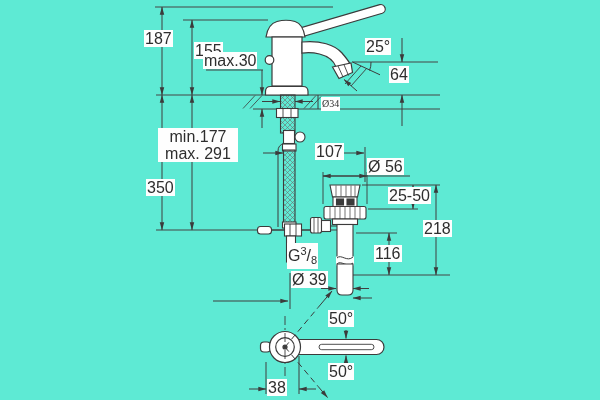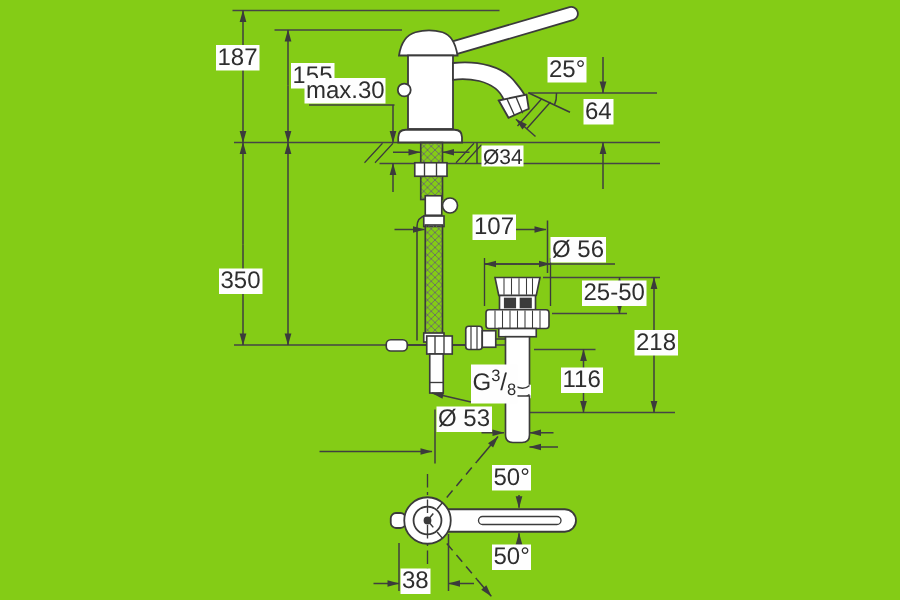--- a/index.html
+++ b/index.html
@@ -1,21 +1,21 @@
 <!DOCTYPE html>
 <html><head>
 <meta charset="utf-8">
 <style>
   html,body{margin:0;padding:0;background:#fff;}
-  .canvas{position:relative;width:600px;height:400px;background:#84cc16;overflow:hidden;
+  .canvas{position:relative;width:600px;height:400px;background:#5eead4;overflow:hidden;
           font-family:"Liberation Sans", sans-serif;}
   .canvas svg{position:absolute;left:0;top:0;}
   .lbl{position:absolute;font-size:16px;line-height:17px;color:#2e2e2e;background:#fefefe;
        padding:0 1px;white-space:nowrap;}
-  .lbl.small{font-size:14px;line-height:14px;}
+  .lbl.small{font-size:10px;line-height:14px;font-family:Liberation Serif, serif;}
   .lbl.two{text-align:center;}
   .lbl.two span{display:block;}
   .sup{font-size:11px;vertical-align:6px;}
   .sub{font-size:11px;vertical-align:-3px;}
 </style>
 </head>
 <body>
 
 <div class="canvas">
 
@@ -155,26 +155,28 @@
   </g>
 </svg>
 
 <div class="lbl" style="left:144px;top:30px">187</div>
 <div class="lbl" style="left:194px;top:42px">155</div>
 <div class="lbl" style="left:203px;top:52px">max.30</div>
 <div class="lbl" style="left:365px;top:38px">25°</div>
 <div class="lbl" style="left:389px;top:66px">64</div>
 <div class="lbl small" style="left:321px;top:97px">Ø34</div>
 <div class="lbl two" style="left:158px;top:128px;width:78px">
+  <span>min.177</span>
+  <span>max. 291</span>
 </div>
 <div class="lbl" style="left:146px;top:179px">350</div>
 <div class="lbl" style="left:315px;top:143px">107</div>
 <div class="lbl" style="left:367px;top:158px">Ø 56</div>
 <div class="lbl" style="left:388px;top:187px">25-50</div>
 <div class="lbl" style="left:423px;top:220px">218</div>
 <div class="lbl" style="left:374px;top:245px">116</div>
-<div class="lbl" style="left:314px;top:243px"><span>G</span><span class="sup">3</span><span>/</span><span class="sub">8</span></div>
-<div class="lbl" style="left:291px;top:271px">Ø 53</div>
+<div class="lbl" style="left:287px;top:243px"><span>G</span><span class="sup">3</span><span>/</span><span class="sub">8</span></div>
+<div class="lbl" style="left:291px;top:271px">Ø 39</div>
 <div class="lbl" style="left:328px;top:310px">50°</div>
 <div class="lbl" style="left:328px;top:363px">50°</div>
 <div class="lbl" style="left:267px;top:379px">38</div>
 
 </div>
 
 </body></html>

